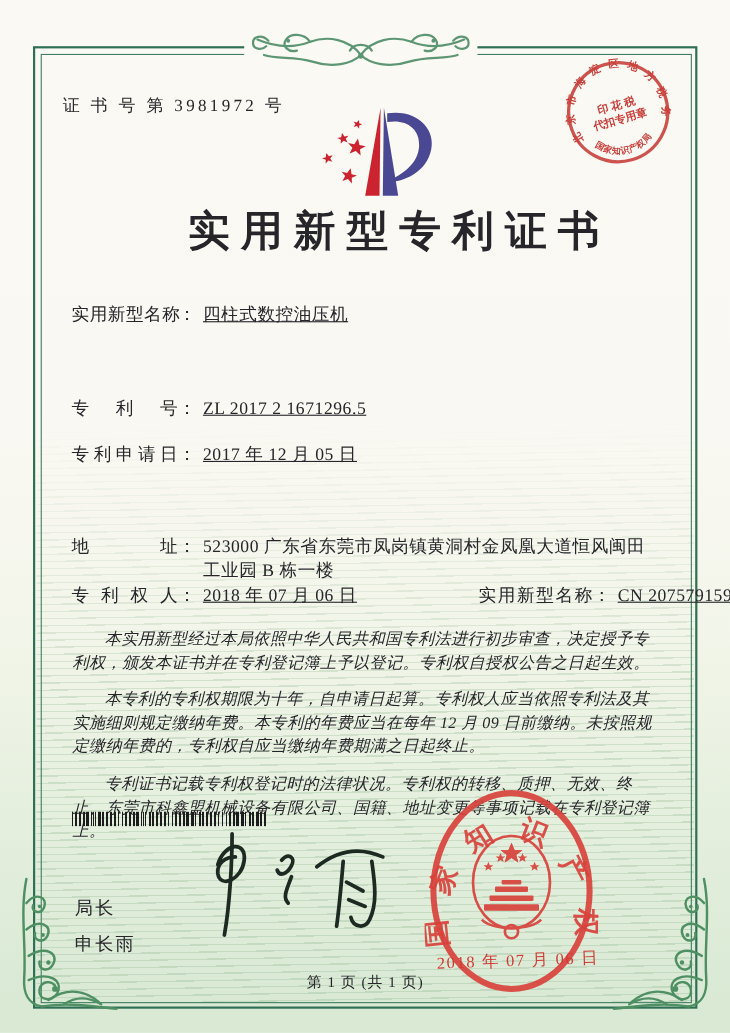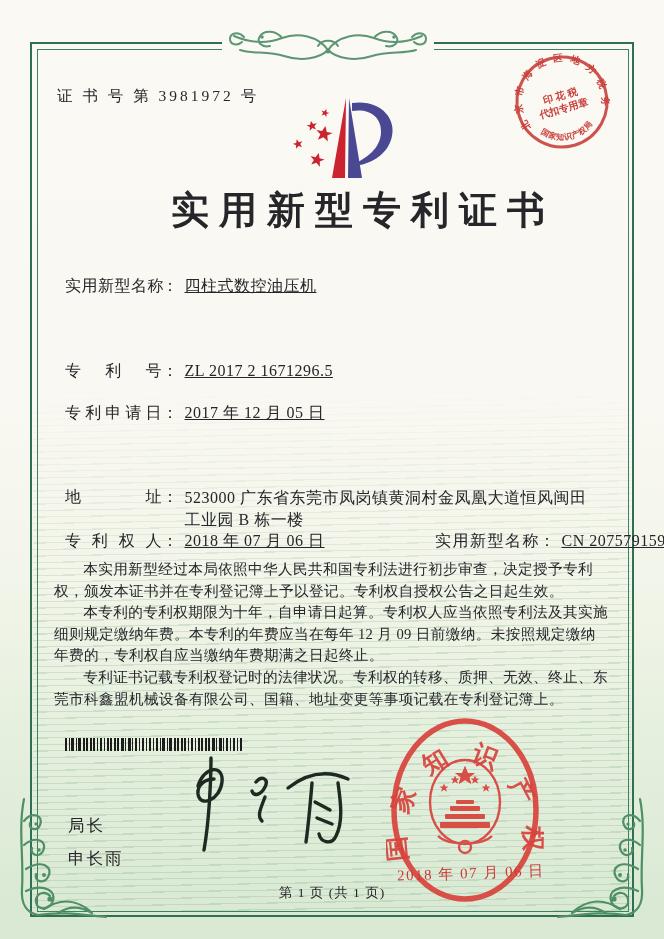--- a/index.html
+++ b/index.html
@@ -17,21 +17,21 @@
   .logo{position:absolute;left:262px;top:86px;}
   .taxstamp{position:absolute;left:512px;top:52px;transform:rotate(-16deg);}
   .title{position:absolute;left:0;top:185px;width:664px;text-align:center;font-size:38px;font-weight:700;letter-spacing:10px;text-indent:10px;padding-left:26px;}
   .row{position:absolute;left:65px;font-size:16px;letter-spacing:0.5px;white-space:nowrap;}
   .flabel{display:inline-block;width:97px;text-align:justify;text-align-last:justify;vertical-align:top;}
   .fvalue{margin-left:6px;text-decoration:underline;}
   .addrvalue{display:inline-block;width:420px;white-space:normal;line-height:21.5px;vertical-align:top;margin-left:6px;}
   .row-right{position:absolute;left:370px;top:0;white-space:nowrap;}
   .flabel-sm{display:inline-block;width:104px;text-align:justify;text-align-last:justify;vertical-align:top;}
   .paras{position:absolute;left:54px;top:559px;width:556px;}
-  .paras p{margin:0;font-size:14.6px;line-height:21.6px;text-indent:2em;letter-spacing:0.4px;}
+  .paras p{margin:12px;font-size:14.6px;line-height:21.6px;text-indent:2em;letter-spacing:0.4px;font-style:italic;}
   .barcode{position:absolute;left:65px;top:738px;width:178px;height:13px;
     background:repeating-linear-gradient(90deg,#1c1c1c 0 1.5px,transparent 1.5px 3.5px),
                repeating-linear-gradient(90deg,#1c1c1c 0 1px,transparent 1px 6.5px);}
   .director{position:absolute;left:68px;top:779px;font-size:16.5px;line-height:33px;letter-spacing:2px;margin-top:30px;}
   .signature{position:absolute;left:168px;top:752px;}
   .seal{position:absolute;left:386px;top:714px;}
   .sealdate{position:absolute;left:397px;top:864px;font-size:15px;color:#cf3a35;letter-spacing:1.5px;transform:rotate(-2deg);white-space:nowrap;}
   .footer{position:absolute;left:0;top:884px;width:664px;text-align:center;font-size:13.5px;letter-spacing:1px;}
   .corner{position:absolute;}
   .corner.left{left:14px;top:793px;}

